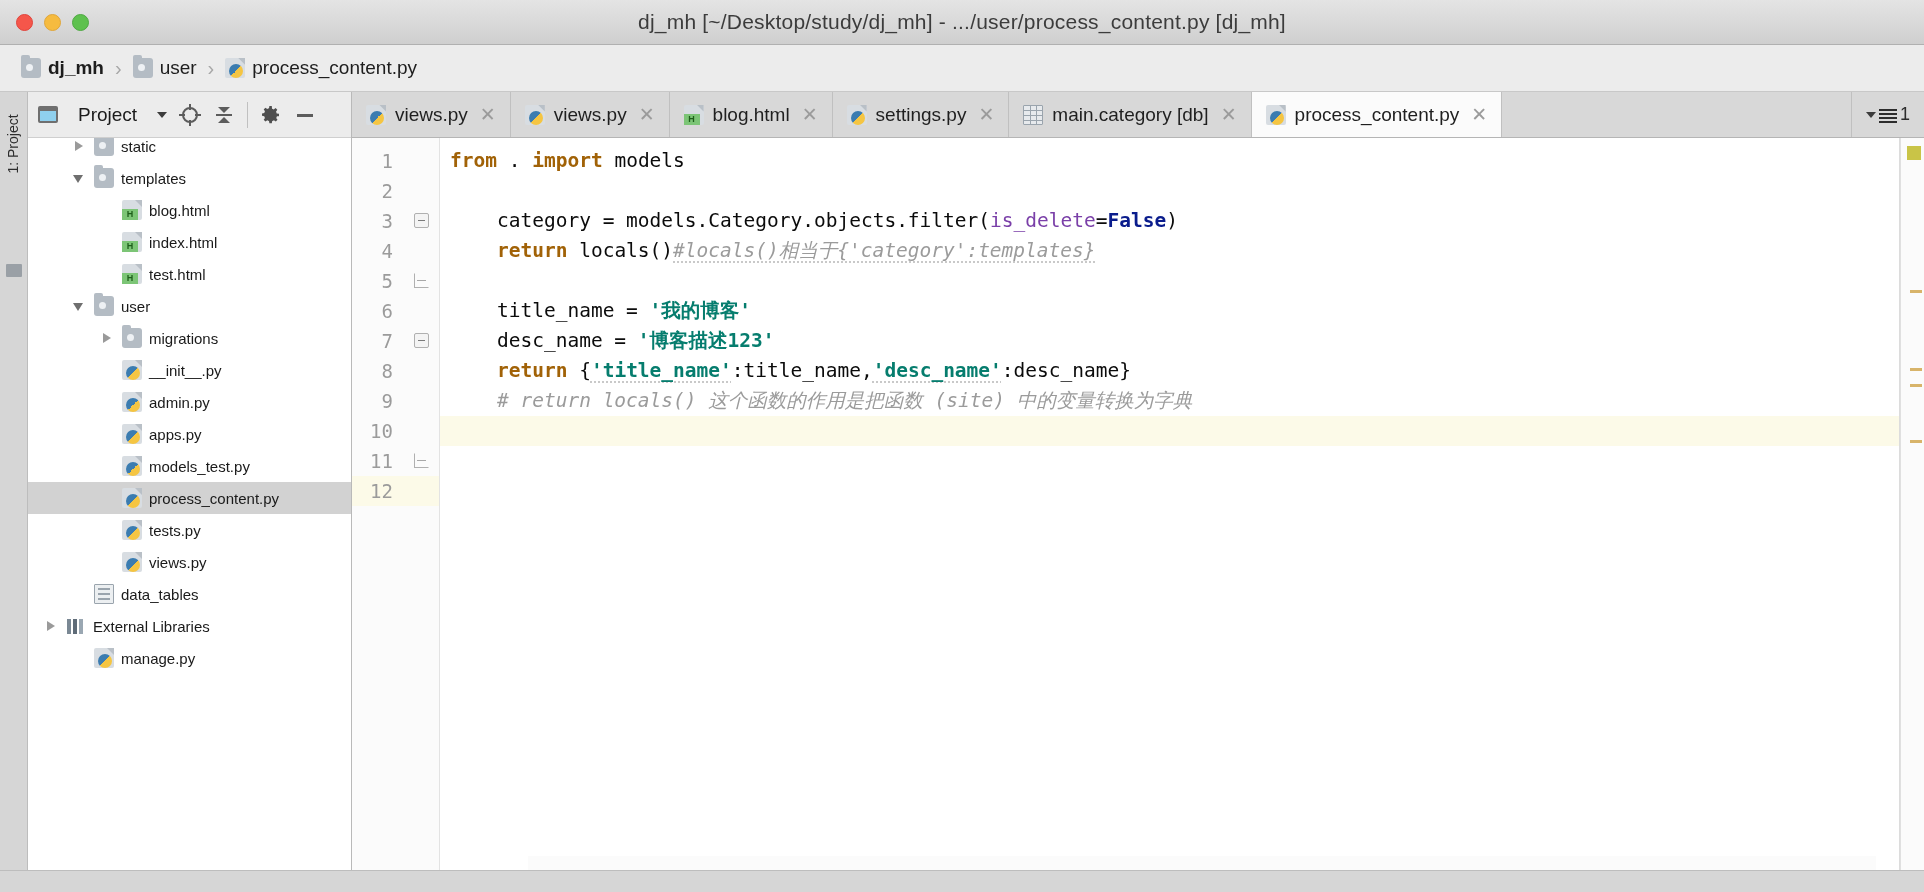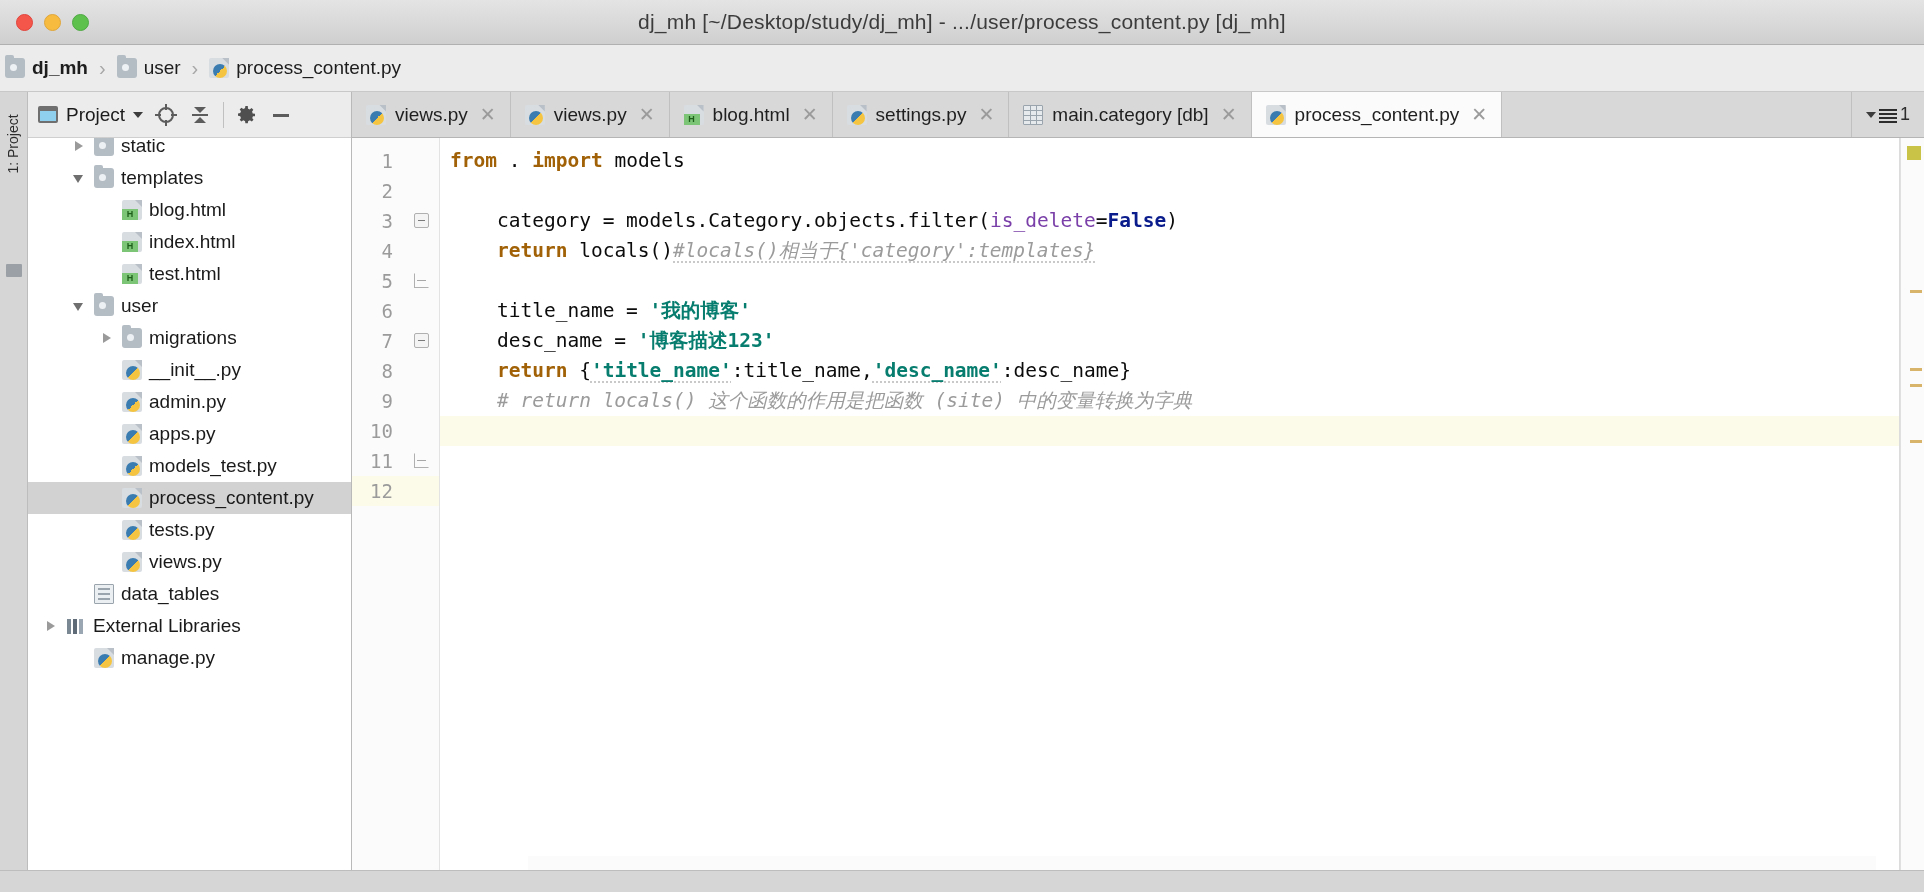--- a/index.html
+++ b/index.html
@@ -28,21 +28,21 @@
   .title-text{
     position:absolute; left:0; right:0; text-align:center;
     font-size:21px; color:#3c3c3c; letter-spacing:.2px;
     pointer-events:none;
   }
 
   
   .breadcrumb{
     height:47px; flex:0 0 47px; display:flex; align-items:center;
     background:#ececec; border-bottom:1px solid #c8c8c8;
-    gap:2px;
+    padding-left:16px; gap:2px;
   }
   .crumb{ display:flex; align-items:center; gap:7px; padding:0 5px; }
   .crumb .lbl{ font-size:19px; color:#1d1d1d; }
   .crumb.bold .lbl{ font-weight:bold; }
   .crumb-sep{ color:#a7a7a7; font-size:20px; padding:0 4px; }
 
   
   .mainrow{ flex:1 1 auto; display:flex; min-height:0; }
 
   
@@ -64,39 +64,39 @@
 
   
   .project{
     width:324px; flex:0 0 324px; display:flex; flex-direction:column;
     background:#fff; border-right:1px solid #b9b9b9; min-height:0;
   }
   .project-toolbar{
     height:46px; flex:0 0 46px; display:flex; align-items:center;
     background:#ececec; border-bottom:1px solid #cfcfcf; padding:0 6px; gap:4px;
   }
-  .ptitle{ display:flex; align-items:center; gap:8px; padding:2px 4px; }
+  .ptitle{ display:flex; align-items:center; gap:20px; padding:2px 4px; }
   .ptitle .lbl{ font-size:19px; color:#1b1b1b; }
   .win-icon{
     width:20px;height:17px;border:2px solid #6f6f6f;border-radius:2px;
     background:#8fd0ee; position:relative;
   }
   .win-icon:after{content:"";position:absolute;left:0;right:0;top:0;height:3px;background:#6f6f6f;}
   .caret-dn{ width:0;height:0;border-left:5px solid transparent;border-right:5px solid transparent;border-top:6px solid #3c3c3c;}
   .tb-btn{ width:30px;height:30px;display:flex;align-items:center;justify-content:center;}
   .sep-v{ width:1px;height:26px;background:#c0c0c0;margin:0 4px;}
 
   .tree{ flex:1 1 auto; overflow:hidden; position:relative; background:#fff; }
   .tree-scroll{ position:absolute; inset:0; }
   .row{
     height:32px; display:flex; align-items:center; gap:7px;
     padding-right:6px; white-space:nowrap; font-size:19px; color:#1a1a1a;
   }
   .row.sel{ background:#d2d2d2; }
-  .row .nm{ font-size:19px; }
+  .row .nm{ font-size:15px; }
   .arrow{ width:16px; height:16px; flex:0 0 16px; position:relative; }
   .arrow.right:after{
     content:""; position:absolute; left:4px; top:3px;
     border-left:8px solid #9a9a9a; border-top:5px solid transparent; border-bottom:5px solid transparent;
   }
   .arrow.down:after{
     content:""; position:absolute; left:2px; top:5px;
     border-top:8px solid #6f6f6f; border-left:5px solid transparent; border-right:5px solid transparent;
   }
   .arrow.none{}

